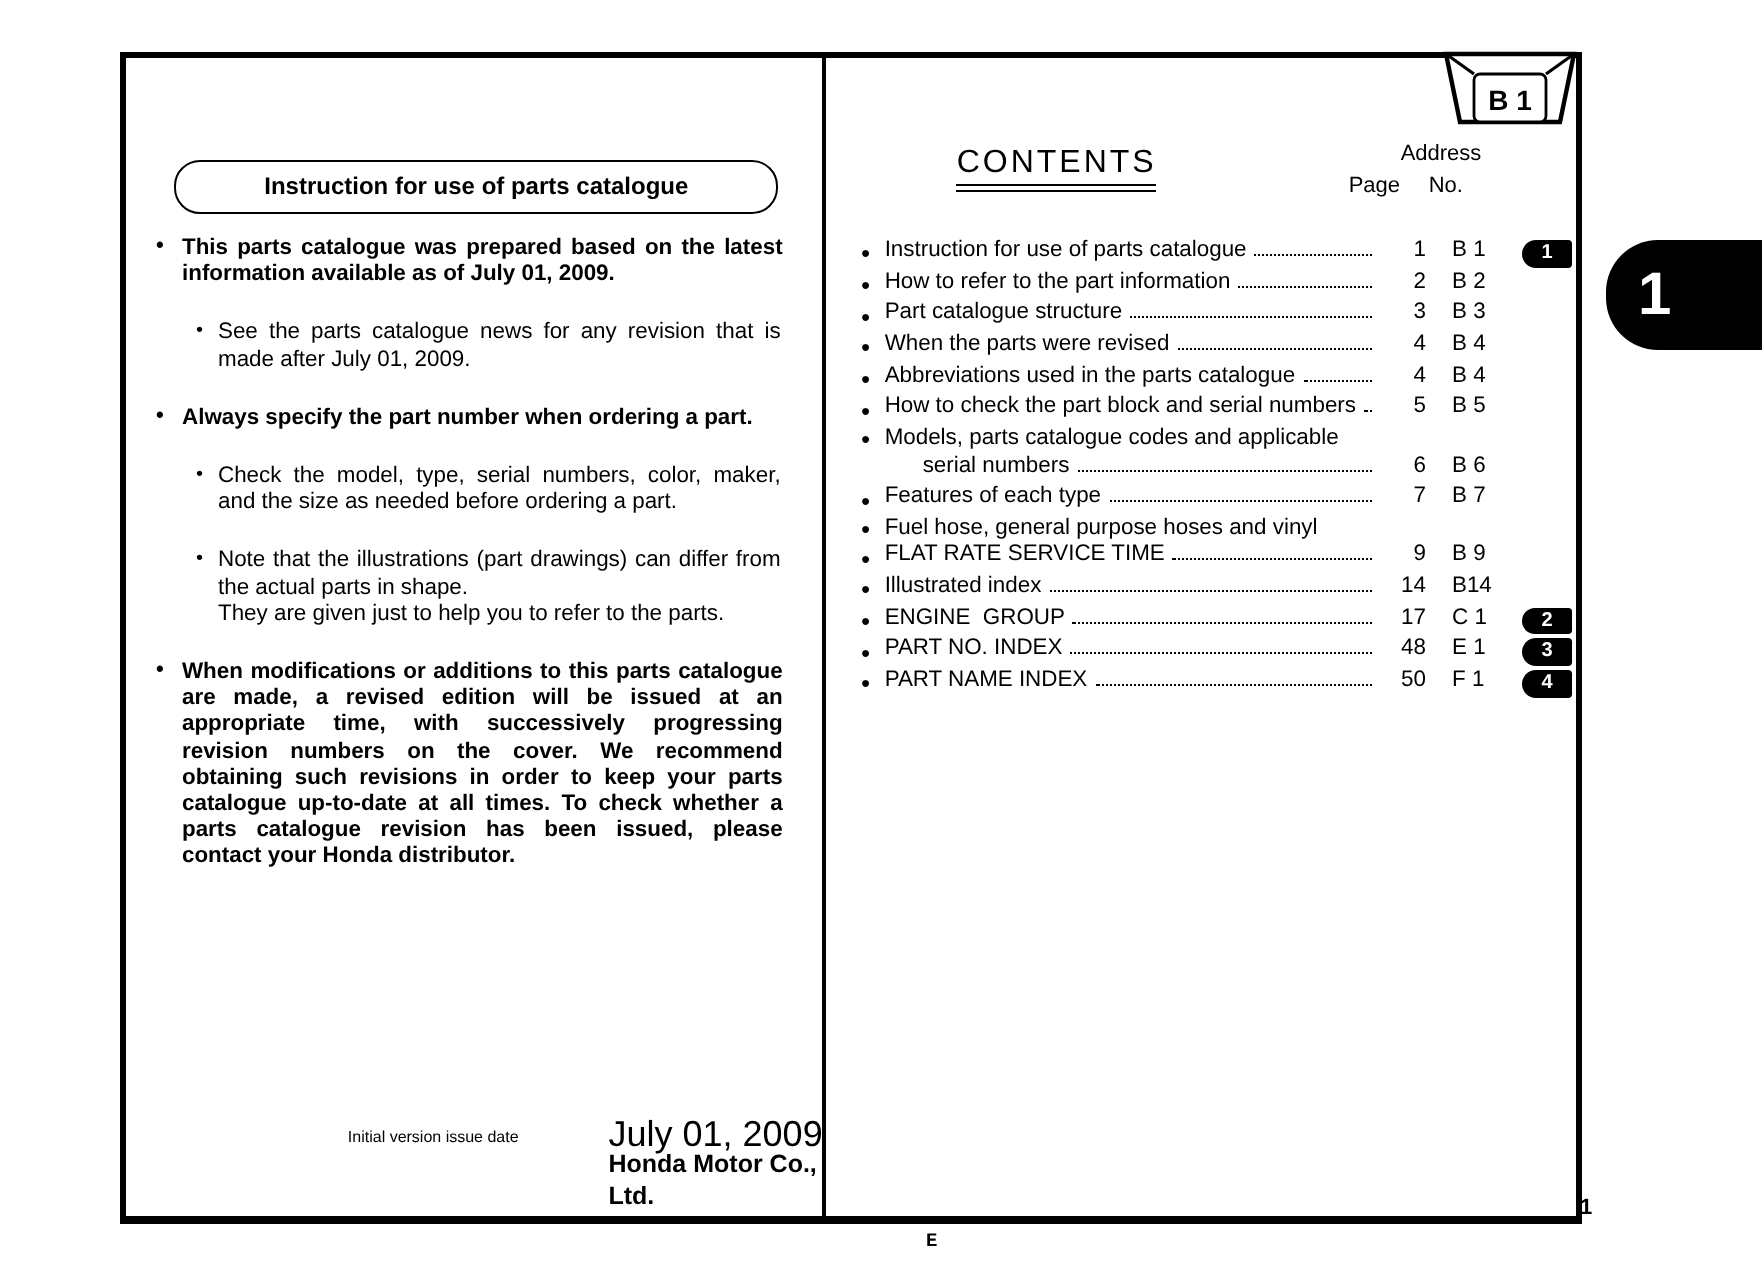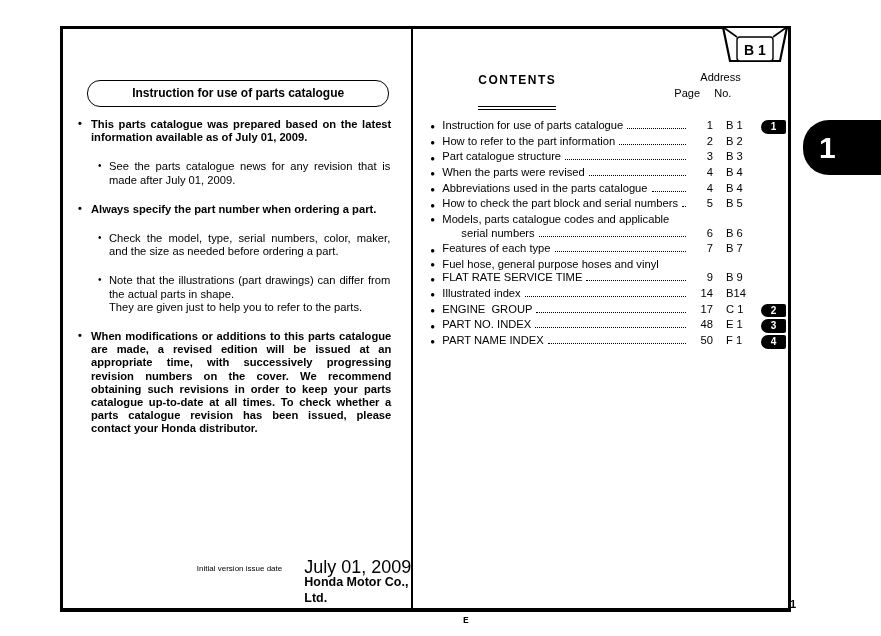--- a/index.html
+++ b/index.html
@@ -17,29 +17,29 @@
              border-radius:13px;text-align:center;font-weight:bold;font-size:12px;}
   .paras{margin-top:11px;}
   .para{position:relative;margin:0 20px 16px 28px;font-size:11.2px;line-height:13.2px;}
   .para p{margin:0;text-align:justify;}
   .para.b{font-weight:bold;}
   .para .bullet{position:absolute;left:-13px;top:-1px;font-size:11px;}
   .para.l2{margin-left:46px;margin-right:21px;}
   .para.l2 .bullet{left:-11px;font-size:10px;}
 
   .issue-block{position:absolute;left:88px;top:531px;display:flex;align-items:flex-start;}
-  .issue-label{font-size:8px;width:160px;text-align:right;padding-top:4px;margin-right:22px;}
+  .issue-label{font-size:8px;width:160px;text-align:center;padding-top:4px;margin-right:22px;}
   .issue-date{font-size:18px;line-height:14px;}
   .company{font-size:12.5px;font-weight:bold;line-height:16px;}
 
   
   .right-panel{flex:1;position:relative;box-sizing:border-box;}
   .contents-header{position:relative;height:70px;}
-  .contents-title{position:absolute;left:65px;top:44px;font-size:12px;font-weight:bold;
-                  letter-spacing:1.5px;border-bottom:4px double #000;padding-bottom:19px;}
+  .contents-title{position:absolute;left:65px;top:44px;font-size:16px;font-weight:normal;
+                  letter-spacing:1.5px;border-bottom:4px double #000;padding-bottom:1px;}
   .lbl-address{position:absolute;left:287px;top:42px;font-size:11px;}
   .lbl-page{position:absolute;left:261px;top:58px;font-size:11px;}
   .lbl-no{position:absolute;left:301px;top:58px;font-size:11px;}
 
   .c-list{margin-top:20px;}
   .c-row{display:flex;align-items:baseline;height:15.7px;font-size:11.2px;
          padding-left:17px;padding-right:2px;box-sizing:border-box;}
   .c-row.tight{height:13.4px;}
   .c-row .bullet{width:12px;font-size:8px;align-self:center;flex:0 0 auto;}
   .c-row.cont{padding-left:36px;}

